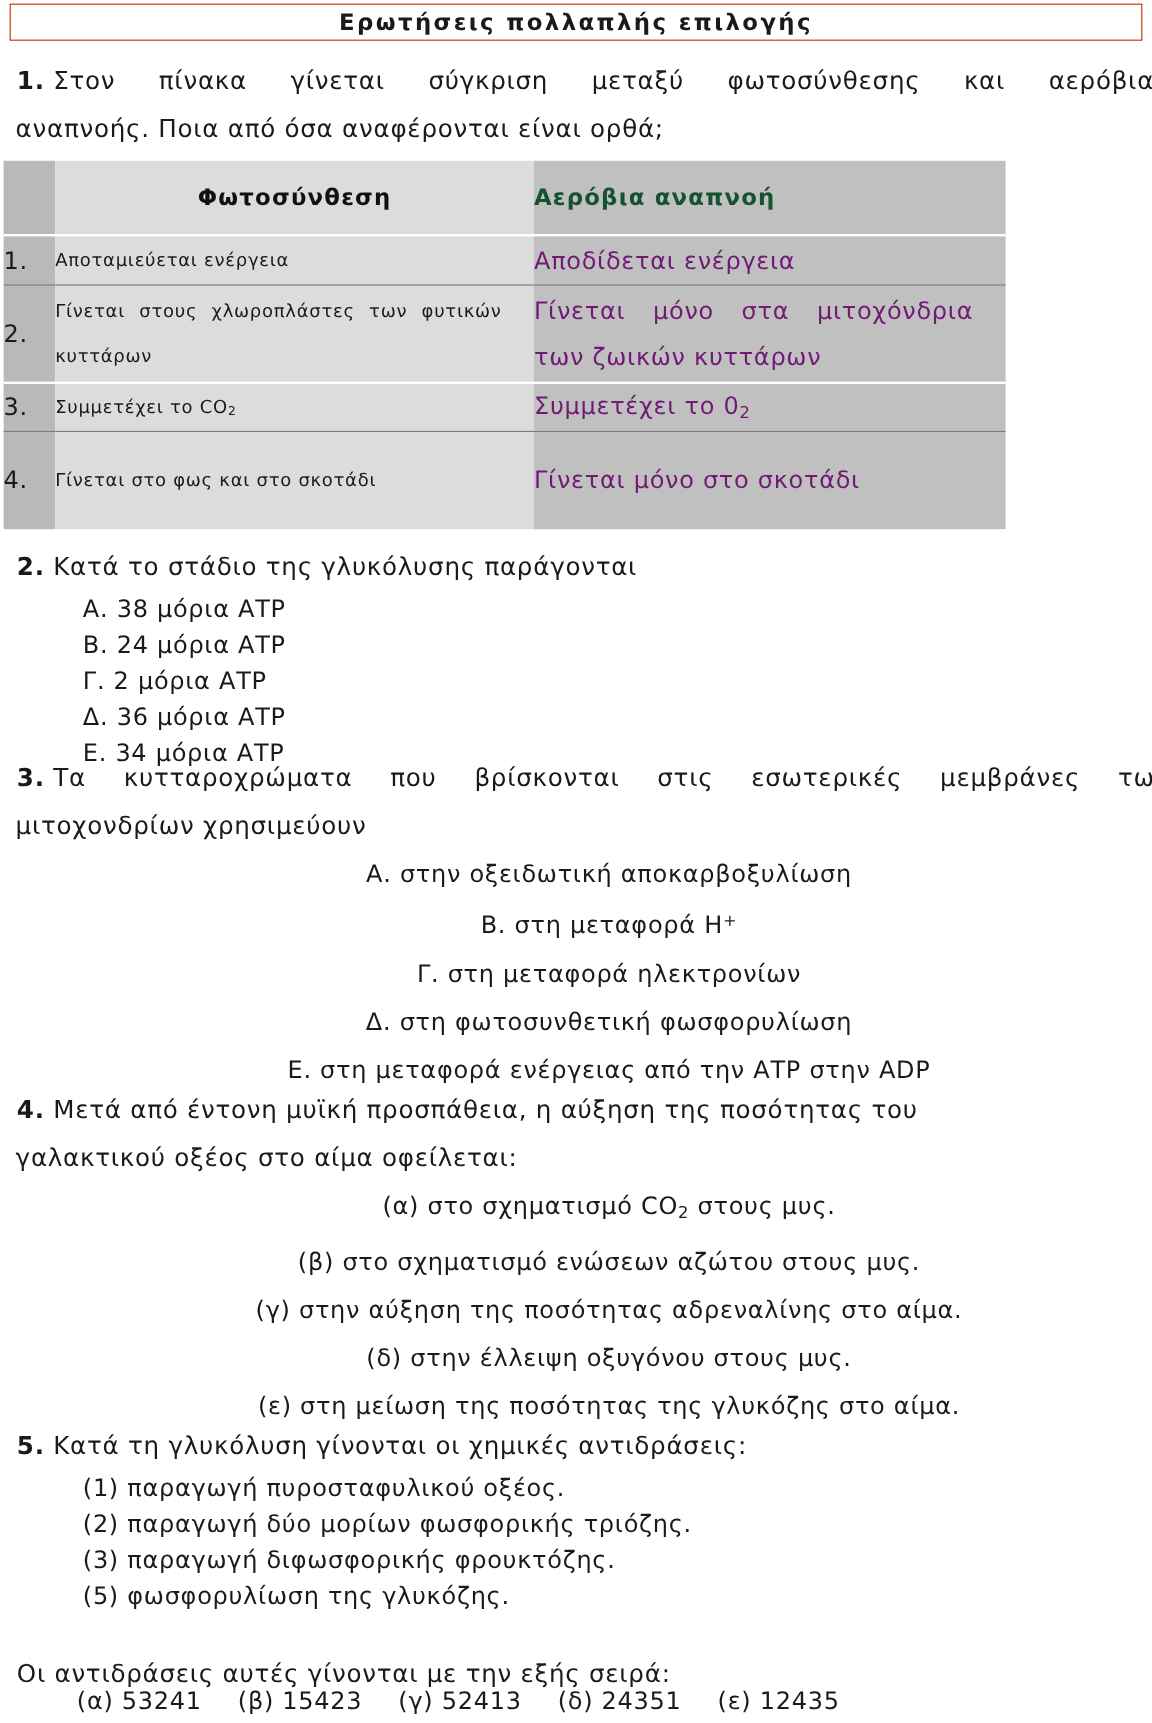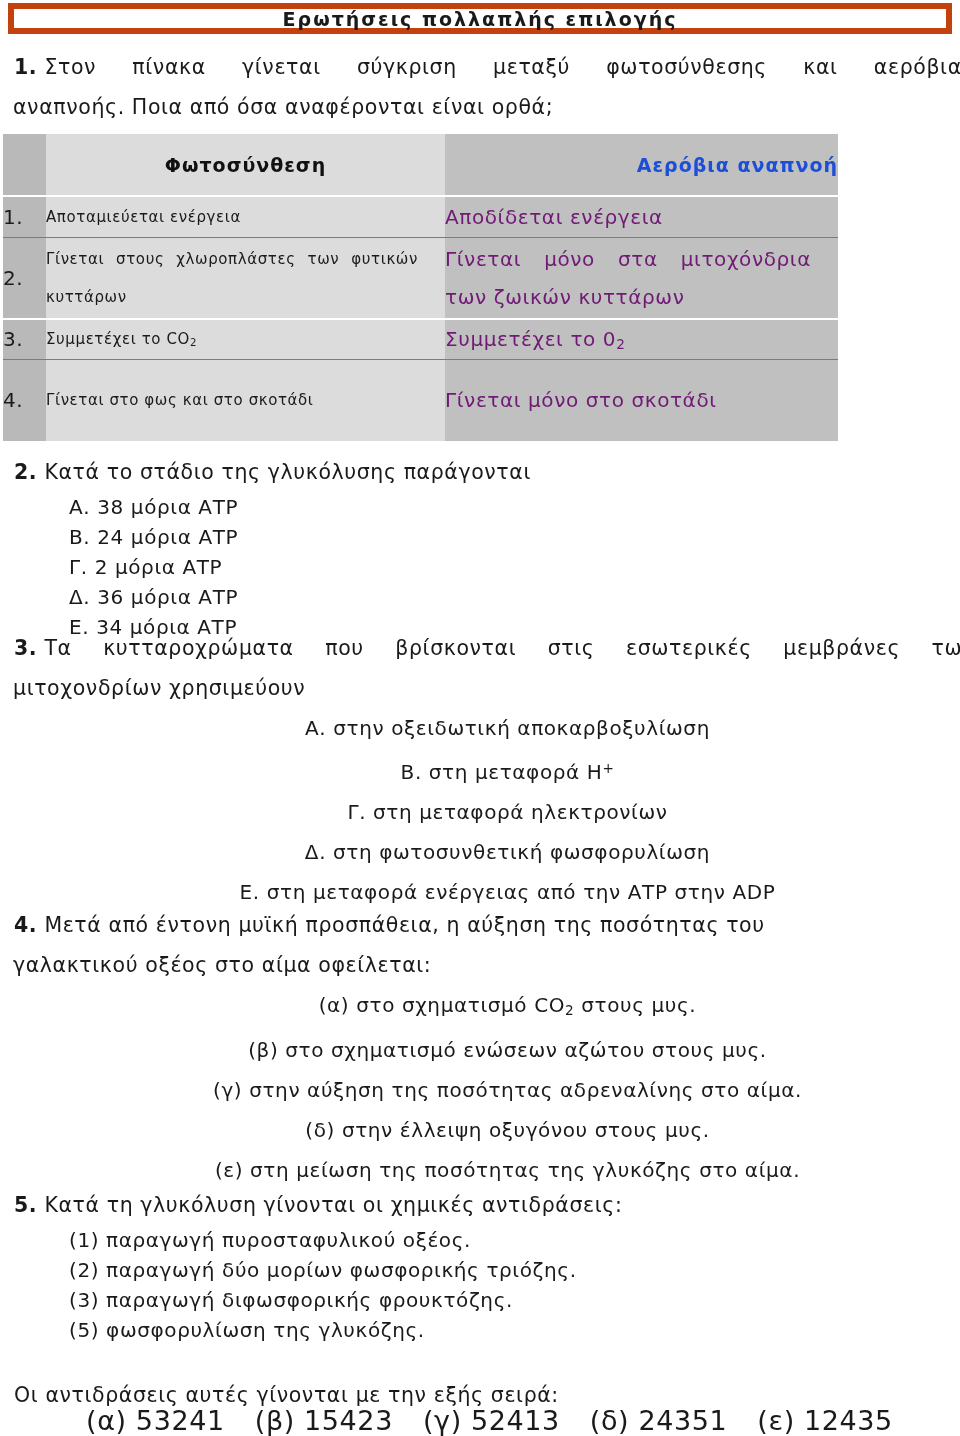--- a/index.html
+++ b/index.html
@@ -21,21 +21,21 @@
     padding: 0;
   }
 
   
   .title-box {
     position: absolute;
     left: 8px;
     top: 3px;
     width: 944px;
     height: 31px;
-    border: 6px solid #c2410c;
+    border: 1px solid #c2410c;
     box-sizing: border-box;
     display: flex;
     align-items: center;
     justify-content: center;
     background: #ffffff;
   }
   .title-text {
     font-size: 19px;
     font-weight: bold;
     letter-spacing: 2.0px;
@@ -121,47 +121,47 @@
     letter-spacing: 1.0px;
     text-align: center;
     height: 62px;
     color: #111111;
   }
   .hdr-resp {
     background: #c0c0c0;
     font-size: 19px;
     font-weight: bold;
     letter-spacing: 1.0px;
-    text-align: right;
+    text-align: left;
     height: 62px;
-    color: #1d4ed8;
+    color: #14532d;
   }
   .hdr-num { background: #b9b9b9; height: 62px; }
 
   .row-sep { border-top: 1px solid #7c7c7c; }
   .row-gapsep { border-top: 2px solid #ffffff; }
 
   .justify2 {
     text-align: justify;
     text-align-last: left;
     line-height: 38px;
   }
   .r1 td { height: 41px; }
   .r2 td { height: 82px; }
   .r3 td { height: 40px; }
   .r4 td { height: 82px; }
 
   .cell-top { vertical-align: top; padding-top: 6px; }
 
   
   .ans-row {
-    font-size: 27px;
-    letter-spacing: 0.6px;
-    white-space: nowrap;
-    margin-left: 72px;
+    font-size: 20px;
+    letter-spacing: 0.6px;
+    white-space: nowrap;
+    margin-left: 50px;
   }
   .ans-row span.gap { display: inline-block; width: 30px; }
 </style>
 </head>
 <body>
 
 <div class="page">
 
   <div class="title-box">
     <div class="title-text">Ερωτήσεις πολλαπλής επιλογής</div>

